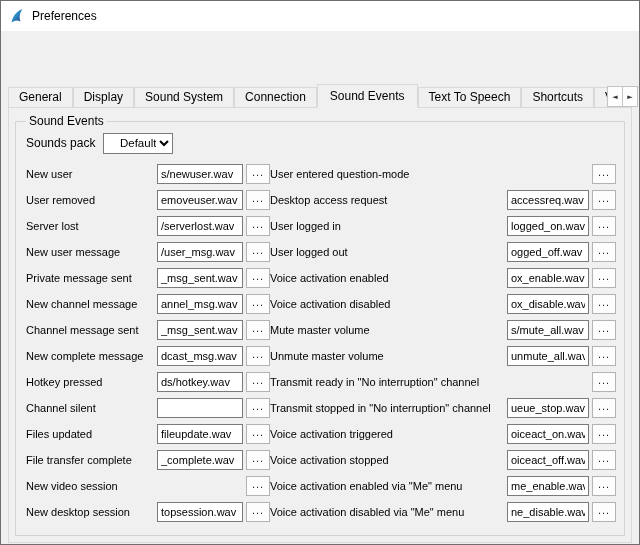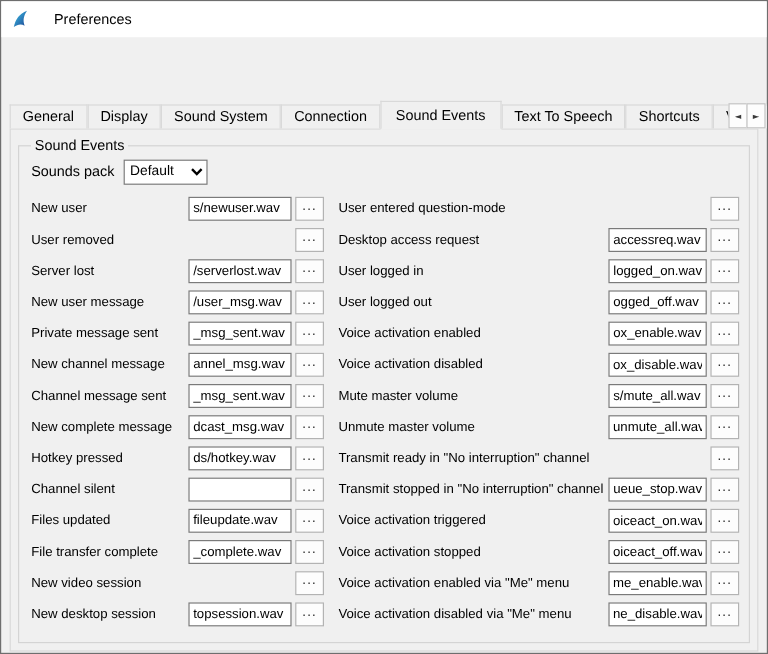--- a/index.html
+++ b/index.html
@@ -1,21 +1,21 @@
 <!DOCTYPE html>
 <html><head>
 <meta charset="utf-8">
 <style>
   * { box-sizing: border-box; }
   body { margin: 0; background: #ffffff; font-family: "Liberation Sans", "DejaVu Sans", sans-serif; }
   .window {
     position: relative; width: 640px; height: 545px; overflow: hidden;
     background: #f0f0f0; border: 1px solid #6e6e6e; font-size: 12px; color: #000;
   }
-  .titlebar { height: 30px; background: #ffffff; display: flex; align-items: center; padding: 0 8px; gap: 20px; }
+  .titlebar { height: 30px; background: #ffffff; display: flex; align-items: center; padding: 0 8px; gap: 7px; }
   .title { font-size: 12px; }
   .app-icon { width: 16px; height: 16px; display: inline-block; }
 
   .content { padding: 12px 7px 0 7px; margin-top: 40px; }
   .tabbar { position: relative; display: flex; align-items: flex-end; height: 24px; }
   .tab {
     height: 20px; line-height: 19px; padding: 0 10px; white-space: nowrap;
     background: #f0f0f0; border: 1px solid #d9d9d9; border-bottom: none; cursor: default;
   }
   .tab.active {
@@ -30,23 +30,23 @@
     font-family: "DejaVu Sans", sans-serif;
   }
   .tsbtn + .tsbtn { margin-left: -1px; }
 
   .pane { height: 436px; border: 1px solid #d9d9d9; padding: 6px; background: #f0f0f0; }
   .groupbox { height: 100%; margin: 0; border: 1px solid #d4d4d4; padding: 0 8px 6px 8px; }
   .groupbox legend { padding: 0 3px; margin-left: 2px; font-size: 12px; }
 
   .pack-row { display: flex; align-items: center; height: 26px; margin: 2px 0 5px 2px; }
   .pack-row label { margin-right: 8px; }
-  .pack-select { width: 70px; height: 21px; font-size: 11.5px; border: 1px solid #7a7a7a; background: #fff; }
-
-  .columns { display: flex; gap: 12px; margin-left: 2px; }
+  .pack-select { width: 70px; height: 21px; font-size: 11.5px; border: 1px solid #7a7a7a; background: #fff; text-align: right; }
+
+  .columns { display: flex; margin-left: 2px; }
   .col { display: flex; flex-direction: column; }
   .col-left { width: 244px; flex: none; }
   .col-right { flex: 1; min-width: 0; }
 
   .row { display: flex; align-items: center; height: 26px; }
   .row label { flex: 1; min-width: 0; font-size: 11px; white-space: nowrap; overflow: hidden; }
   .wav {
     width: 86px; height: 20px; flex: none; border: 1px solid #7a7a7a; background: #fff;
     padding: 1px 3px; font: 11px "Liberation Sans", "DejaVu Sans", sans-serif;
   }
@@ -112,20 +112,21 @@
         <div class="columns">
 
           <div class="col col-left">
             <div class="row">
               <label>New user</label>
               <input class="wav" value="s/newuser.wav" style="">
               <button class="browse">...</button>
             </div>
             <div class="row">
               <label>User removed</label>
+              <input class="wav" value="emoveuser.wav" style="">
               <button class="browse">...</button>
             </div>
             <div class="row">
               <label>Server lost</label>
               <input class="wav" value="/serverlost.wav" style="">
               <button class="browse">...</button>
             </div>
             <div class="row">
               <label>New user message</label>
               <input class="wav" value="/user_msg.wav" style="">

